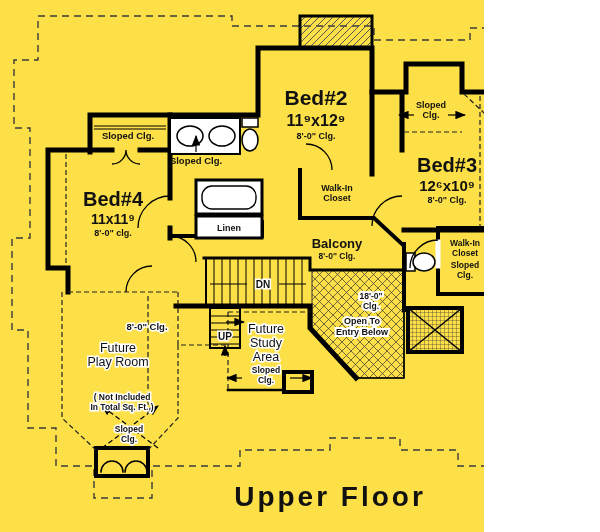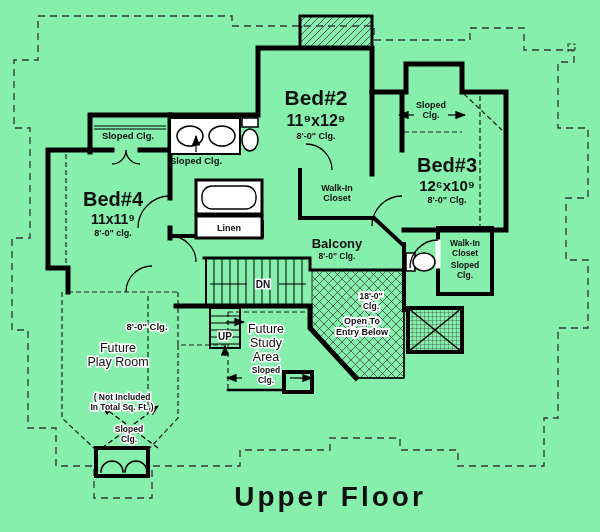--- a/index.html
+++ b/index.html
@@ -1,16 +1,16 @@
 <!DOCTYPE html>
 <html><head>
 <meta charset="utf-8">
 <style>
   html,body{margin:0;padding:0;background:#fff;}
-  .page{width:600px;height:532px;background:#86efac;position:relative;overflow:hidden;
+  .page{width:484px;height:532px;background:#fde047;position:relative;overflow:hidden;
         font-family:"Liberation Sans", sans-serif;}
   svg{display:block;}
   text{fill:#111;font-family:"Liberation Sans","DejaVu Sans",sans-serif;}
   .room-name{font-weight:bold;}
   .halo{paint-order:stroke;stroke:#fff;stroke-width:3px;}
   .halo2{paint-order:stroke;stroke:#fff;stroke-width:4px;}
 </style>
 </head>
 <body>
 

